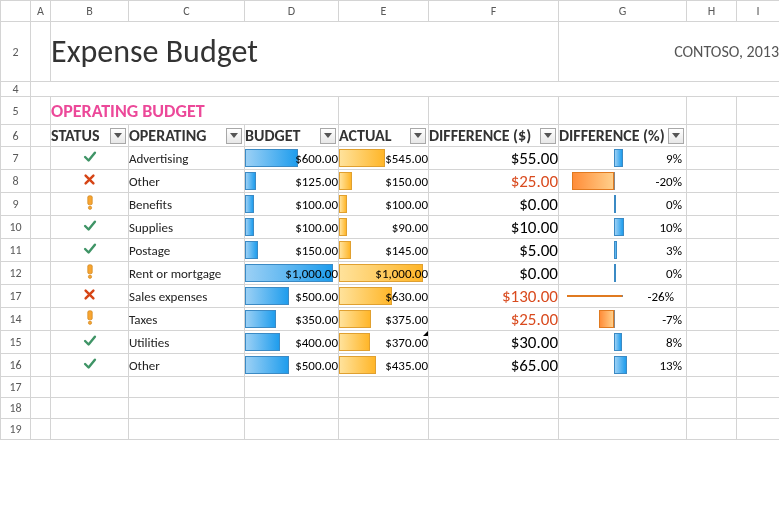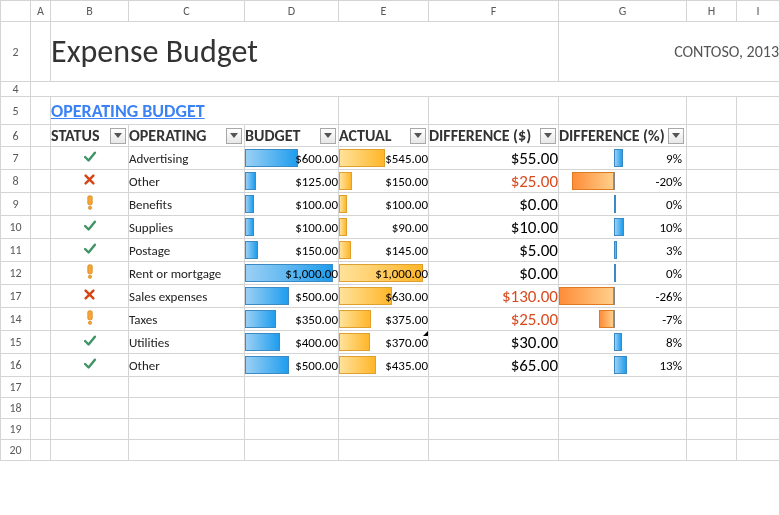--- a/index.html
+++ b/index.html
@@ -61,25 +61,24 @@
     text-align: right;
     color: #555;
     font-size: 16px;
     padding-right: 8px;
     padding-top: 4px;
     vertical-align: top;
   }
   .section-head {
     font-size: 18px;
     font-weight: bold;
-    color: #3b82f6;
+    color: #ec4899;
     padding-left: 6px;
     height: 28px !important;
     vertical-align: bottom;
-    text-decoration: underline;
   }
   .tbl-head {
     font-size: 16px;
     font-weight: bold;
     color: #333;
     padding-left: 4px;
     position: relative;
     height: 22px !important;
   }
   .filter-btn {
@@ -369,21 +368,21 @@
       <tr class="row13">
         <th class="rowhead">17</th>
         <td class="cell"></td>
         <td class="status-cell"><span class="icon-x"><svg viewBox="0 0 20 20">
               <path d="M4 4 L16 16 M16 4 L4 16" fill="none" stroke="#d64516" stroke-width="3.8" stroke-linecap="round"></path>
             </svg></span></td>
         <td class="op-name"><span>Sales expenses</span></td>
         <td class="bar-cell"><span class="bar-bg bar-blue" style="width:44px"></span><span style="position:relative">$500.00</span></td>
         <td class="bar-cell"><span class="bar-bg bar-orange" style="width:53px"></span><span style="position:relative">$630.00</span></td>
         <td class="num neg"><span>$130.00</span></td>
-        <td class="cell" style="position:relative;padding:0">
+        <td class="cell" style="position:relative;padding:8px">
           <div class="diffpct-wrap">
             <span class="diffpct-axis" style="left:55px"></span>
             <span class="diffpct-bar bar-orange-neg" style="left:0px;width:55px"></span>
             <span class="diffpct-val">-26%</span>
           </div>
         </td>
         <td class="cell"></td>
         <td class="cell"></td>
       </tr>
       <tr class="row14">
@@ -476,26 +475,14 @@
         <td class="cell"></td>
         <td class="cell"></td>
         <td class="cell"></td>
         <td class="cell"></td>
         <td class="cell"></td>
         <td class="cell"></td>
         <td class="cell"></td>
         <td class="cell"></td>
         <td class="cell"></td>
       </tr>
-      <tr>
-        <th class="rowhead">20</th>
-        <td class="cell"></td>
-        <td class="cell"></td>
-        <td class="cell"></td>
-        <td class="cell"></td>
-        <td class="cell"></td>
-        <td class="cell"></td>
-        <td class="cell"></td>
-        <td class="cell"></td>
-        <td class="cell"></td>
-      </tr>
     </tbody>
 </table>
 
 </body></html>

